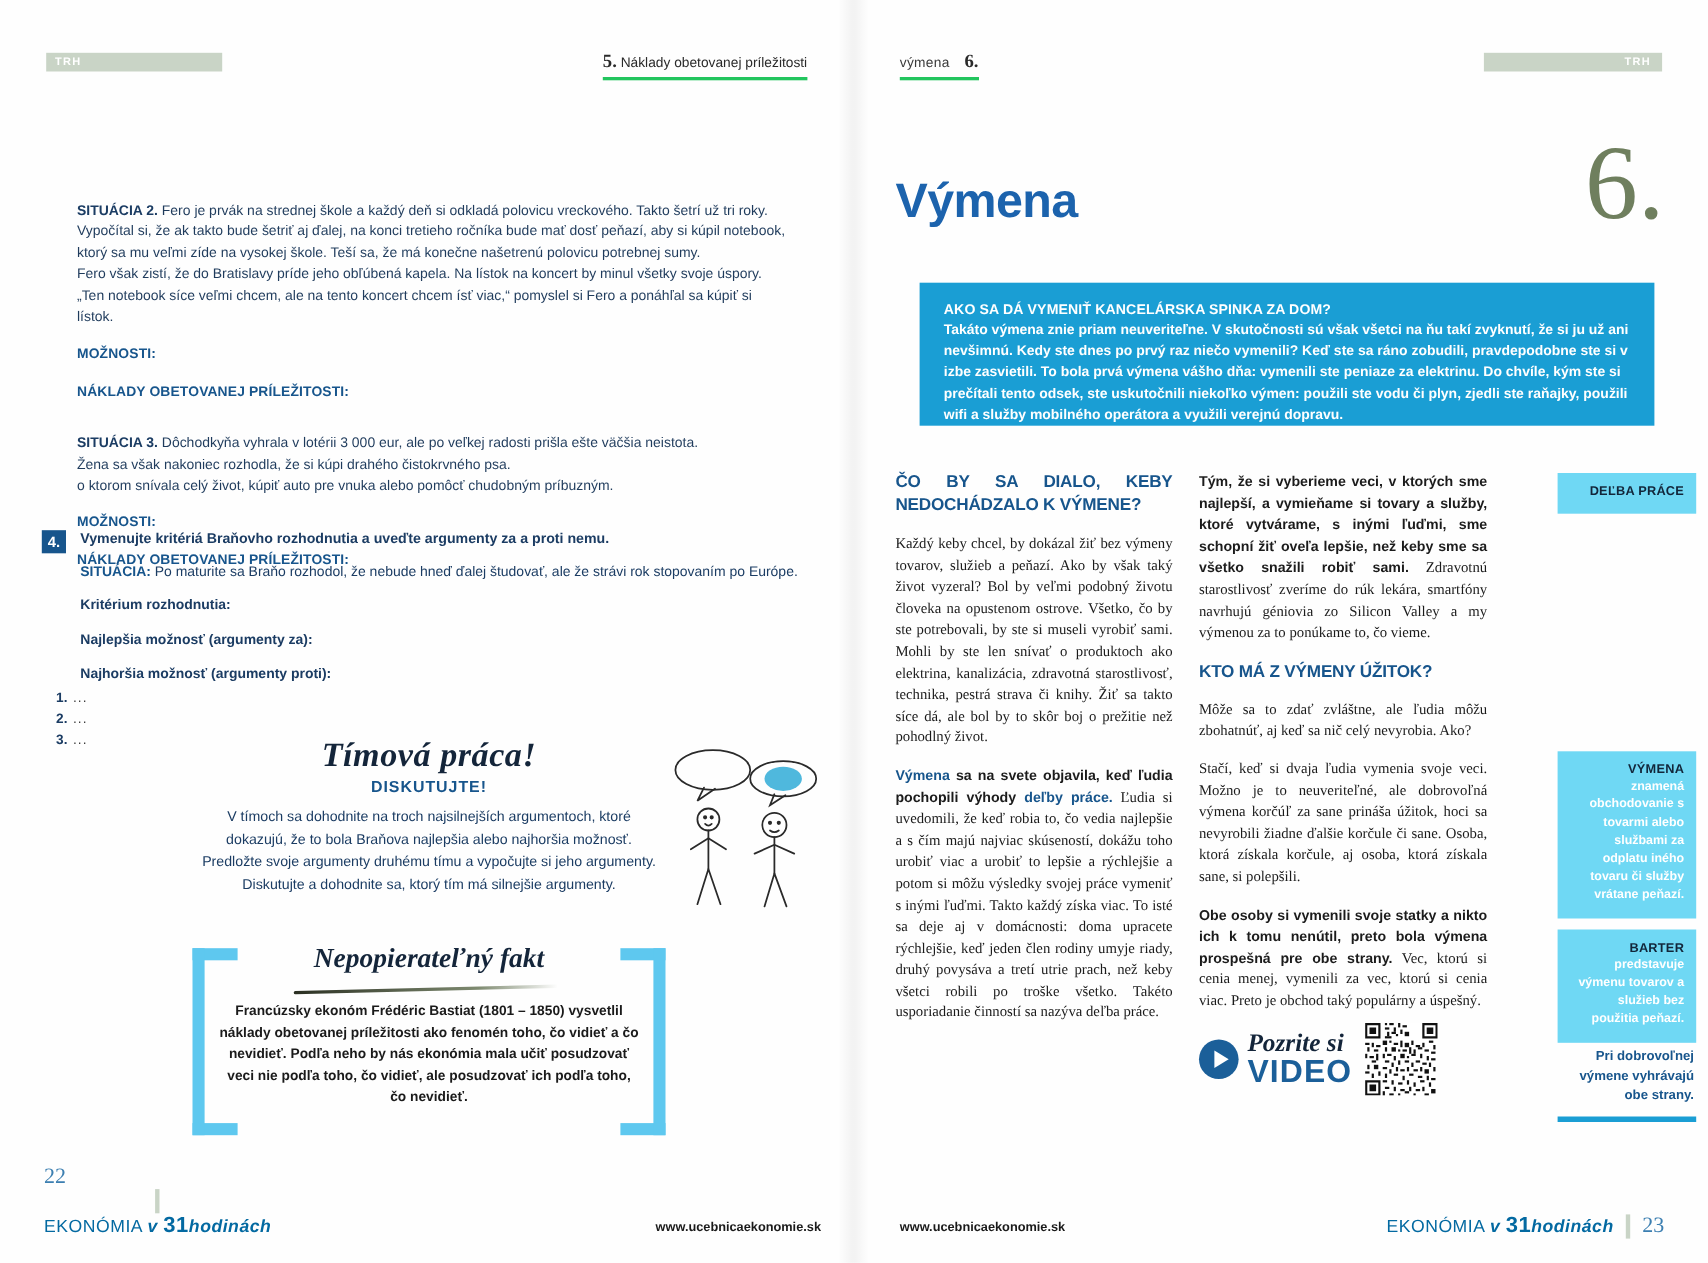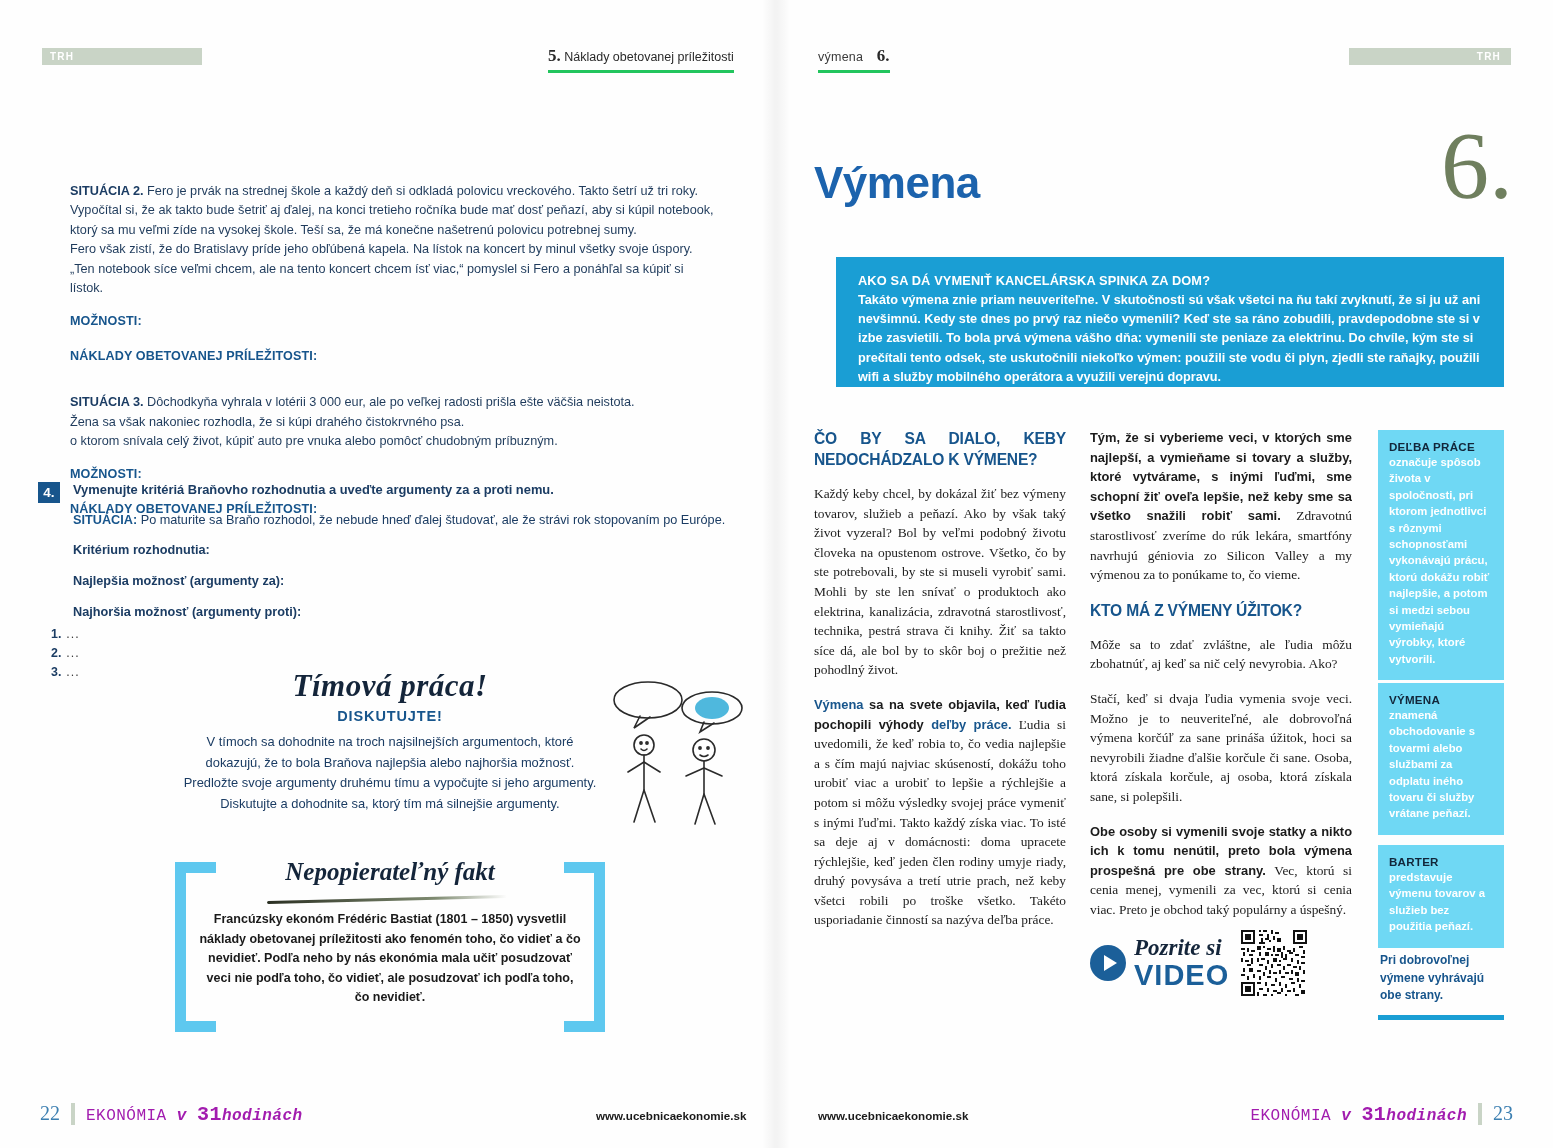--- a/index.html
+++ b/index.html
@@ -171,40 +171,40 @@
     font-family: "Liberation Serif", serif; font-style: italic; font-weight: 700;
     font-size: 23px; color: #14253a; display:block;
   }
   .videoword {
     font-size: 29px; font-weight: 700; color: #1b5f99; letter-spacing: 1px; display:block;
     margin-top: 2px;
   }
   .qr { margin-left: 12px; }
 
   
-  .side { position: absolute; left: 1378px; width: 126px; }
+  .side { position: absolute; left: 1416px; width: 126px; text-align: right; }
   .side-box { background: #6fd8f4; color: #ffffff; padding: 10px 11px 13px 11px; box-sizing: border-box; }
   .side-box .term { color: #12263a; font-weight: 700; font-size: 11.6px; letter-spacing: .02em; margin-bottom: 1px; }
   .side-box .def  { font-size: 11.3px; line-height: 16.4px; font-weight: 700; color: #ffffff; }
   .side-note {
     color: #17558c; font-weight: 700; font-size: 12px; line-height: 17.5px;
     padding: 0 2px;
   }
   .side-rule { height: 5px; background: #1a9ed4; margin-top: 10px; }
 
   
   .footer { position: absolute; bottom: 22px; display: flex; align-items: baseline; }
   .foot-pg { font-family: "Liberation Serif", serif; font-size: 20px; color: #3c7fb1; }
   .foot-bar { width: 4px; height: 22px; background: #c9d4c6; margin: 0 11px; align-self:center;}
-  .foot-brand { font-family: Liberation Mono, monospace; font-size: 16px; color: #a21caf; letter-spacing: .03em; white-space: nowrap; }
+  .foot-brand { font-family: Liberation Sans, sans-serif; font-size: 16px; color: #0369a1; letter-spacing: .03em; white-space: nowrap; }
   .foot-brand .v { font-style: italic; font-weight: 700; }
   .foot-brand .n31 { font-weight: 700; font-size: 20px; }
   .foot-brand .hod { font-style: italic; font-weight: 700; }
   .foot-url { position: absolute; bottom: 26px; font-size: 11.6px; font-weight: 700; color: #1a1a1a; }
-  .footer-left  { left: 40px; }
+  .footer-left  { left: 40px; flex-direction: column; }
   .footer-right { right: 40px; }
   .url-left  { left: 596px; }
   .url-right { left: 818px; }
 </style>
 </head>
 <body>
 
 <div class="page page-left">
 
   <div class="tab-green tab-left">TRH</div>
@@ -462,21 +462,20 @@
       <rect x="18" y="31" width="2" height="1"></rect>
         <rect x="22" y="32" width="1" height="1"></rect>
         <rect x="27" y="32" width="2" height="1"></rect>
     </g>
   </svg>
 </div>
 
 <div class="side" style="top:430px">
   <div class="side-box">
     <div class="term">DEĽBA PRÁCE</div>
-    <div class="def">označuje spôsob života v spoločnosti, pri ktorom jednotlivci s rôznymi schopnosťami vykonávajú prácu, ktorú dokážu robiť najlepšie, a potom si medzi sebou vymieňajú výrobky, ktoré vytvorili.</div>
   </div>
 </div>
 
 <div class="side" style="top:683px">
   <div class="side-box">
     <div class="term">VÝMENA</div>
     <div class="def">znamená obchodovanie s tovarmi alebo službami za odplatu iného tovaru či služby vrátane peňazí.</div>
   </div>
 </div>
 

